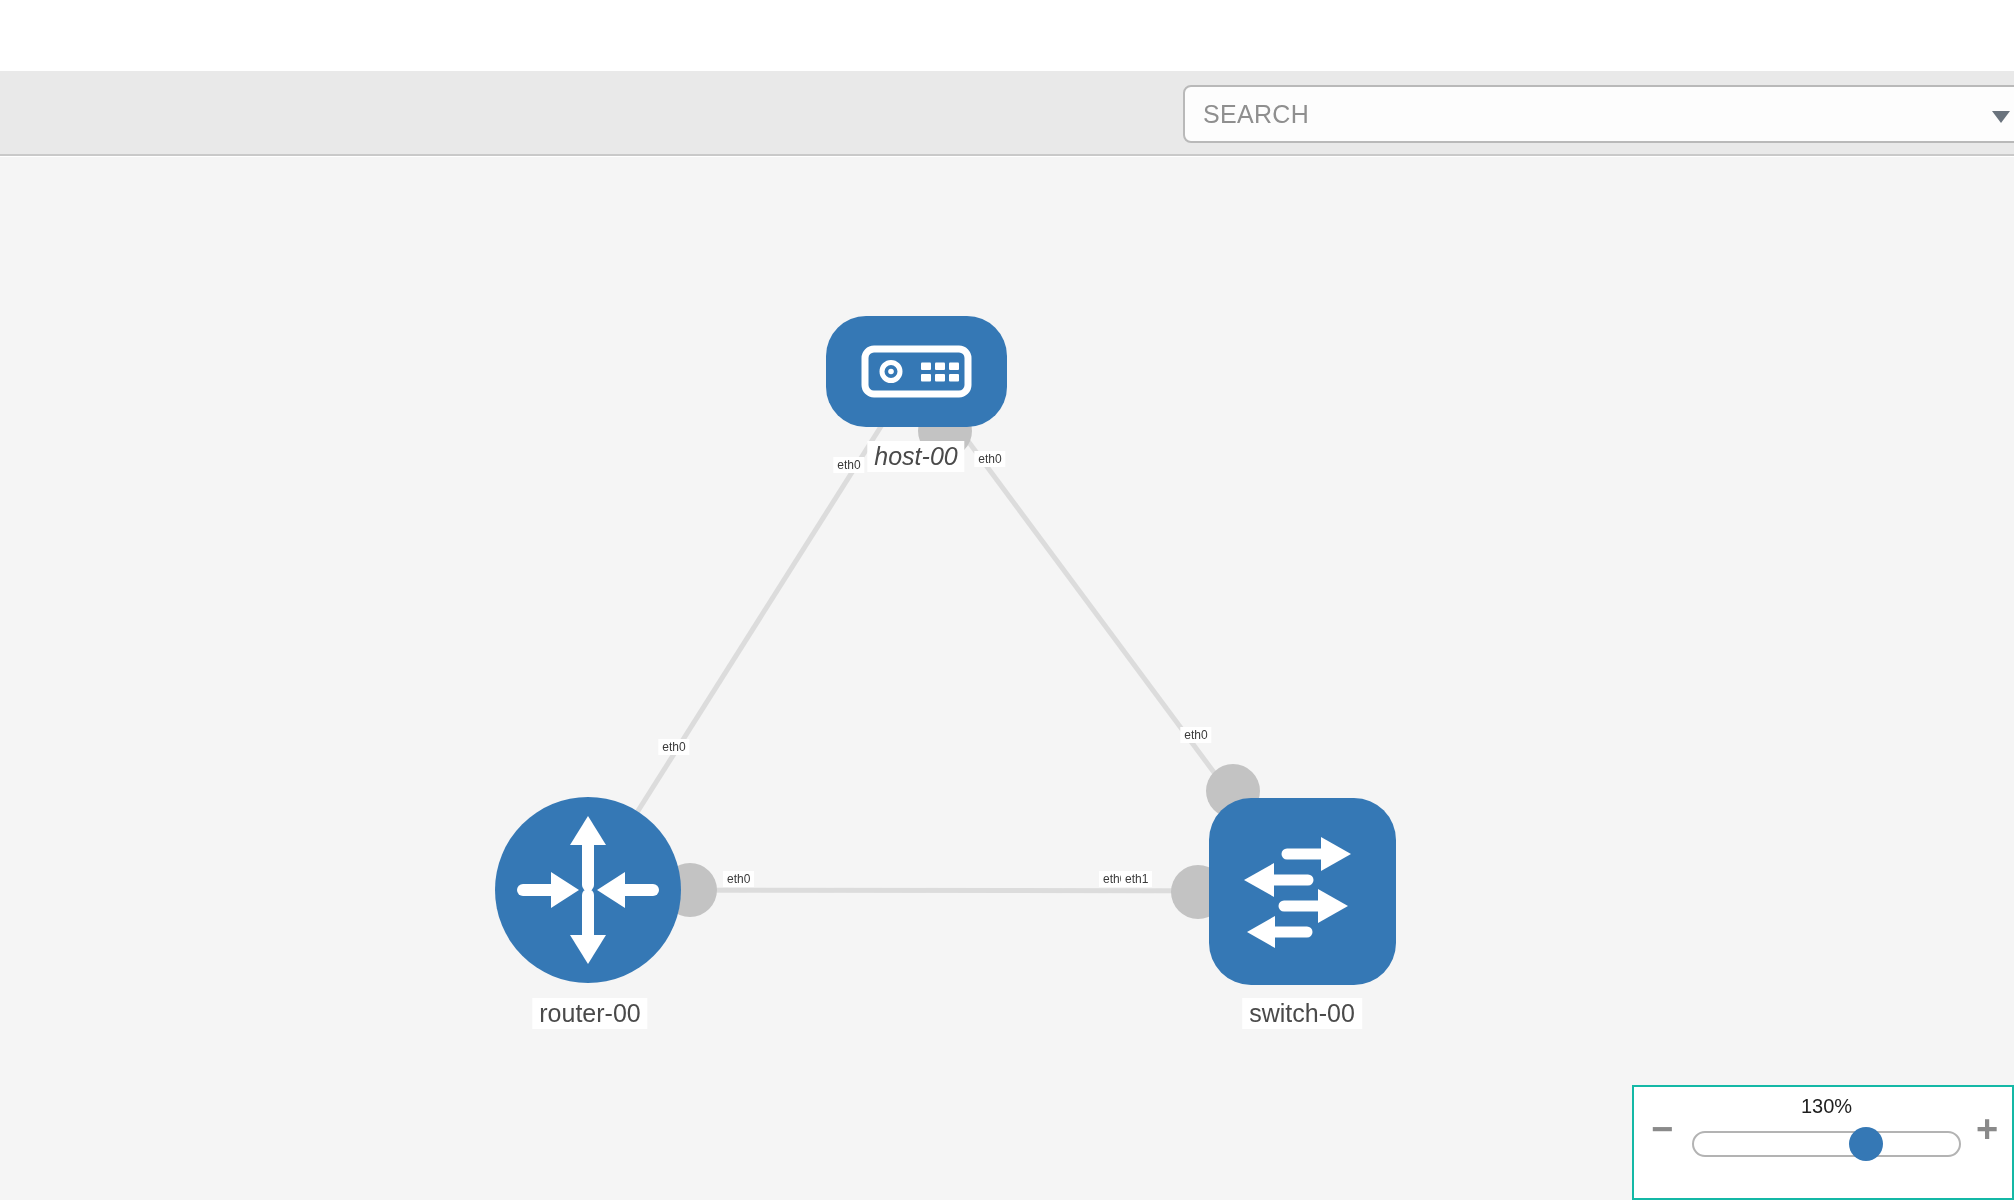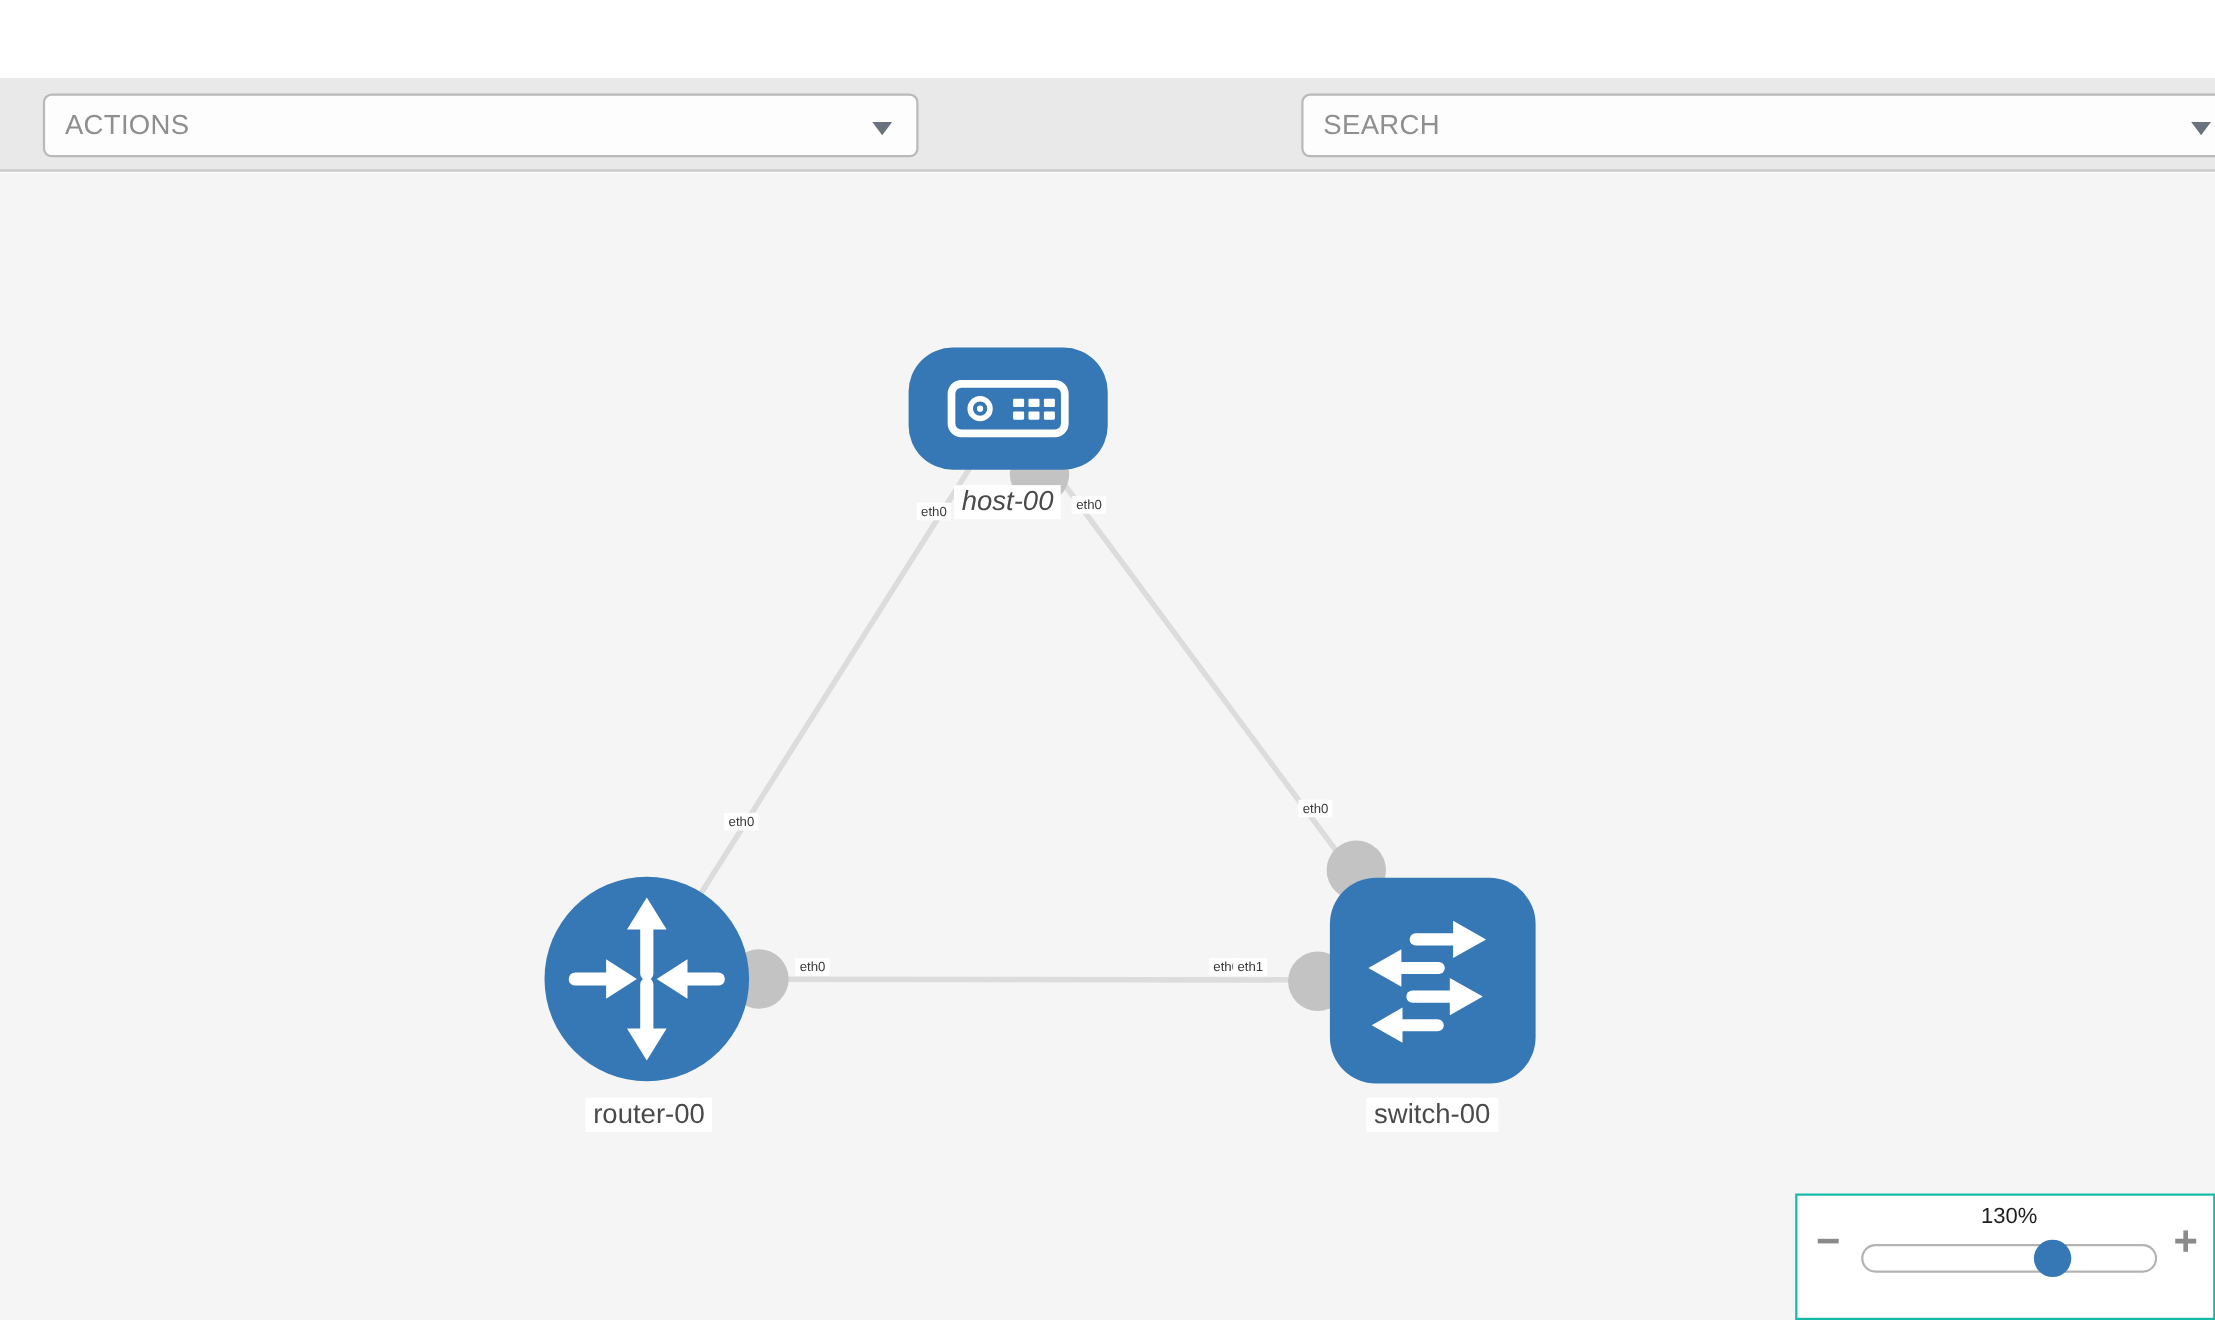--- a/index.html
+++ b/index.html
@@ -75,24 +75,20 @@
   .zoom-thumb { position:absolute; left:155px; top:-6px; width:34px; height:34px;
                 border-radius:50%; background:#3578b5; cursor:grab; }
 </style>
 </head>
 <body>
 
 <div id="app">
 
 
   <div class="toolbar">
-    <div class="select-box" id="actions-select">
-      <span class="sel-label">ACTIONS</span>
-      <span class="caret"></span>
-    </div>
 
     <button class="tool-btn" id="wrench-btn">
       <svg width="42" height="42" viewBox="0 0 34 34">
         <g transform="rotate(45 17 17)" fill="#76808a">
           <circle cx="17" cy="9" r="7.5"></circle>
           <rect x="13.2" y="0" width="7.6" height="8.5" fill="#e9e9e9"></rect>
           <rect x="13.7" y="12" width="6.6" height="19.5" rx="3.3"></rect>
         </g>
       </svg>
     </button>

